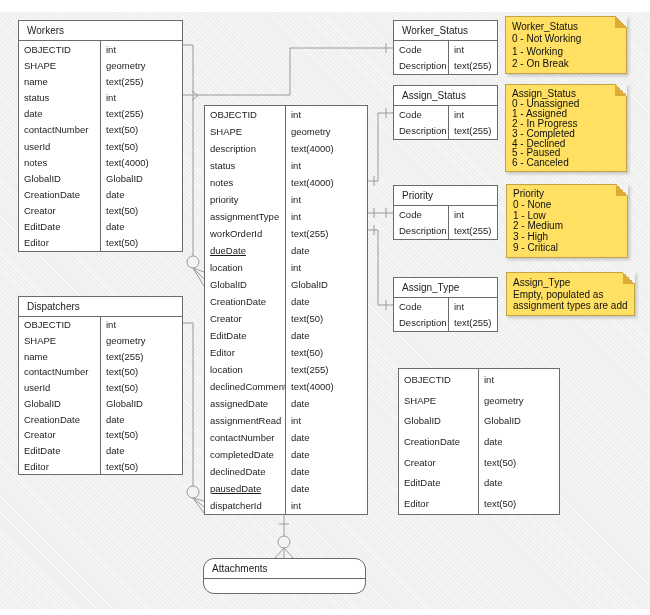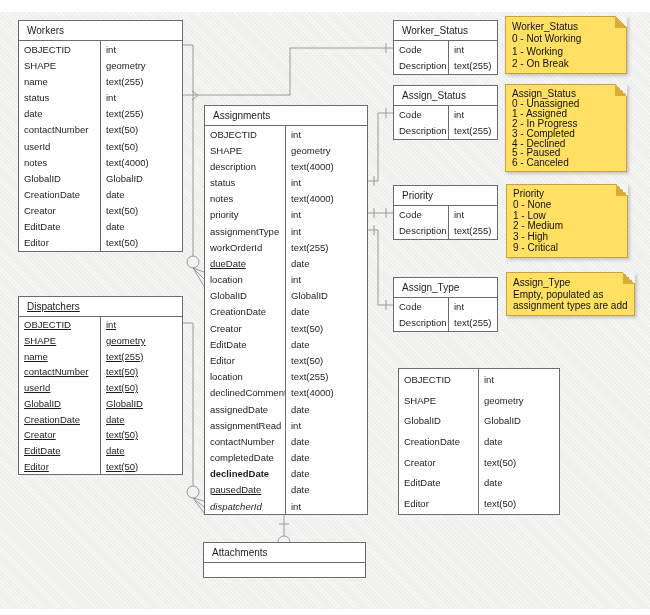--- a/index.html
+++ b/index.html
@@ -156,21 +156,21 @@
         <div class="field-row">
           <div class="field-name" style="width: 82px;">EditDate</div>
           <div class="field-type">date</div>
         </div>
         <div class="field-row">
           <div class="field-name" style="width: 82px;">Editor</div>
           <div class="field-type">text(50)</div>
         </div>
       </div>
     </div>
-    <div class="entity" style="left: 18px; top: 296px; width: 165px; height: 179px; text-decoration: underline;">
+    <div class="entity" style="left: 18px; top: 296px; width: 165px; height: 179px;">
       <div class="entity-header">Dispatchers</div>
       <div class="entity-body">
         <div class="field-row">
           <div class="field-name" style="width: 82px;">OBJECTID</div>
           <div class="field-type">int</div>
         </div>
         <div class="field-row">
           <div class="field-name" style="width: 82px;">SHAPE</div>
           <div class="field-type">geometry</div>
         </div>
@@ -202,21 +202,20 @@
           <div class="field-name" style="width: 82px;">EditDate</div>
           <div class="field-type">date</div>
         </div>
         <div class="field-row">
           <div class="field-name" style="width: 82px;">Editor</div>
           <div class="field-type">text(50)</div>
         </div>
       </div>
     </div>
     <div class="entity" style="left: 204px; top: 105px; width: 164px; height: 410px;">
-      <div class="entity-header">Assignments</div>
       <div class="entity-body">
         <div class="field-row">
           <div class="field-name" style="width: 81px;">OBJECTID</div>
           <div class="field-type">int</div>
         </div>
         <div class="field-row">
           <div class="field-name" style="width: 81px;">SHAPE</div>
           <div class="field-type">geometry</div>
         </div>
         <div class="field-row">
@@ -289,29 +288,29 @@
         </div>
         <div class="field-row">
           <div class="field-name" style="width: 81px;">contactNumber</div>
           <div class="field-type">date</div>
         </div>
         <div class="field-row">
           <div class="field-name" style="width: 81px;">completedDate</div>
           <div class="field-type">date</div>
         </div>
         <div class="field-row">
-          <div class="field-name" style="width: 81px; font-weight: bold;">declinedDate</div>
+          <div class="field-name" style="width: 81px;">declinedDate</div>
           <div class="field-type">date</div>
         </div>
         <div class="field-row">
           <div class="field-name" style="width: 81px; text-decoration: underline;">pausedDate</div>
           <div class="field-type">date</div>
         </div>
         <div class="field-row">
-          <div class="field-name" style="width: 81px; font-style: italic;">dispatcherId</div>
+          <div class="field-name" style="width: 81px;">dispatcherId</div>
           <div class="field-type">int</div>
         </div>
       </div>
     </div>
     <div class="entity" style="left: 393px; top: 20px; width: 105px; height: 55px;">
       <div class="entity-header">Worker_Status</div>
       <div class="entity-body">
         <div class="field-row">
           <div class="field-name" style="width: 55px;">Code</div>
           <div class="field-type">int</div>
@@ -386,21 +385,21 @@
         <div class="field-row">
           <div class="field-name" style="width: 80px;">EditDate</div>
           <div class="field-type">date</div>
         </div>
         <div class="field-row">
           <div class="field-name" style="width: 80px;">Editor</div>
           <div class="field-type">text(50)</div>
         </div>
       </div>
     </div>
-    <div class="entity" style="left: 203px; top: 542px; width: 163px; height: 36px;">
+    <div class="entity" style="left: 203px; top: 558px; width: 163px; height: 36px; border-radius: 11px;">
       <div class="entity-header">Attachments</div>
       <div class="entity-body">
         <div class="field-row"></div>
       </div>
     </div>
     <div class="note" style="left: 505px; top: 16px; width: 122px; height: 58px; line-height: 12.3px;">
       <div class="note-flap"></div>
       <div class="note-line">Worker_Status</div>
       <div class="note-line">0 - Not Working</div>
       <div class="note-line">1 - Working</div>

